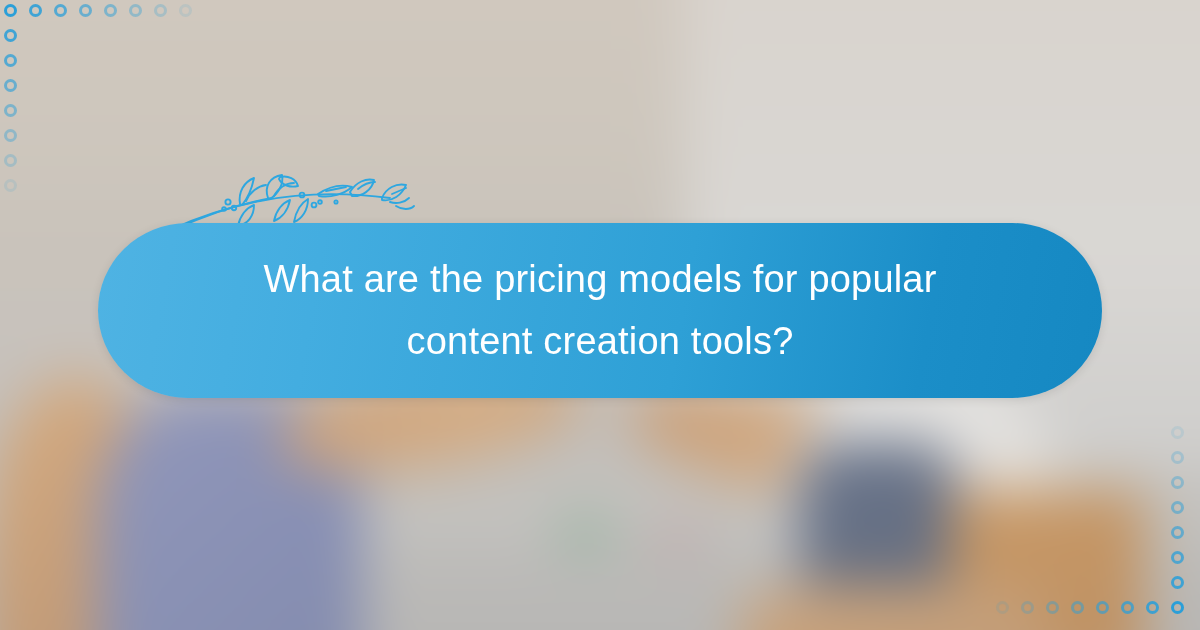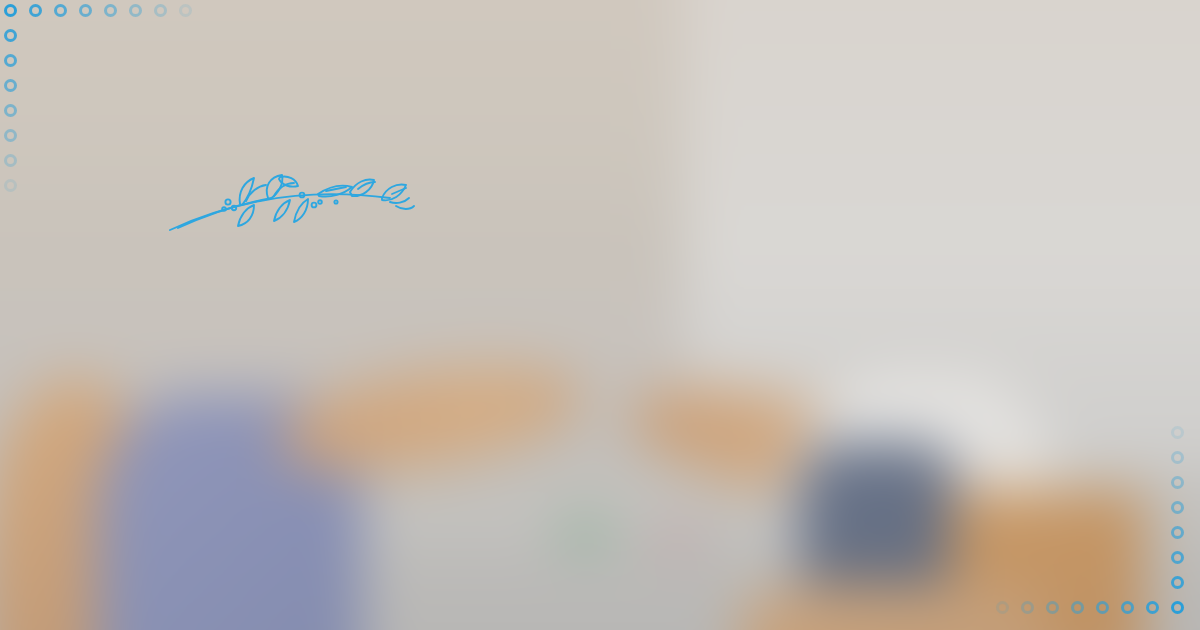--- a/index.html
+++ b/index.html
@@ -256,14 +256,17 @@
       <circle cx="60" cy="44" r="2.6"></circle>
       <circle cx="66" cy="50" r="2.2"></circle>
       <circle cx="56" cy="51" r="1.8"></circle>
       <circle cx="134" cy="37" r="2.4"></circle>
       <circle cx="146" cy="47" r="2.4"></circle>
       <circle cx="152" cy="44" r="1.8"></circle>
       <circle cx="168" cy="44" r="1.6"></circle>
     </g>
   </svg>
 
+  <div class="pill">
+    <div class="pill-title">What are the pricing models for popular content creation tools?</div>
+  </div>
 
 </div>
 
 </body></html>

